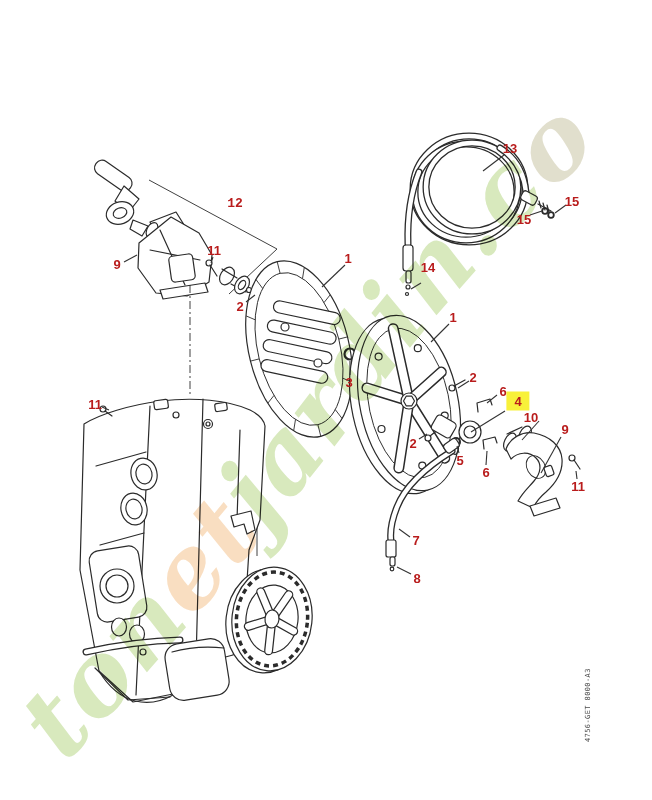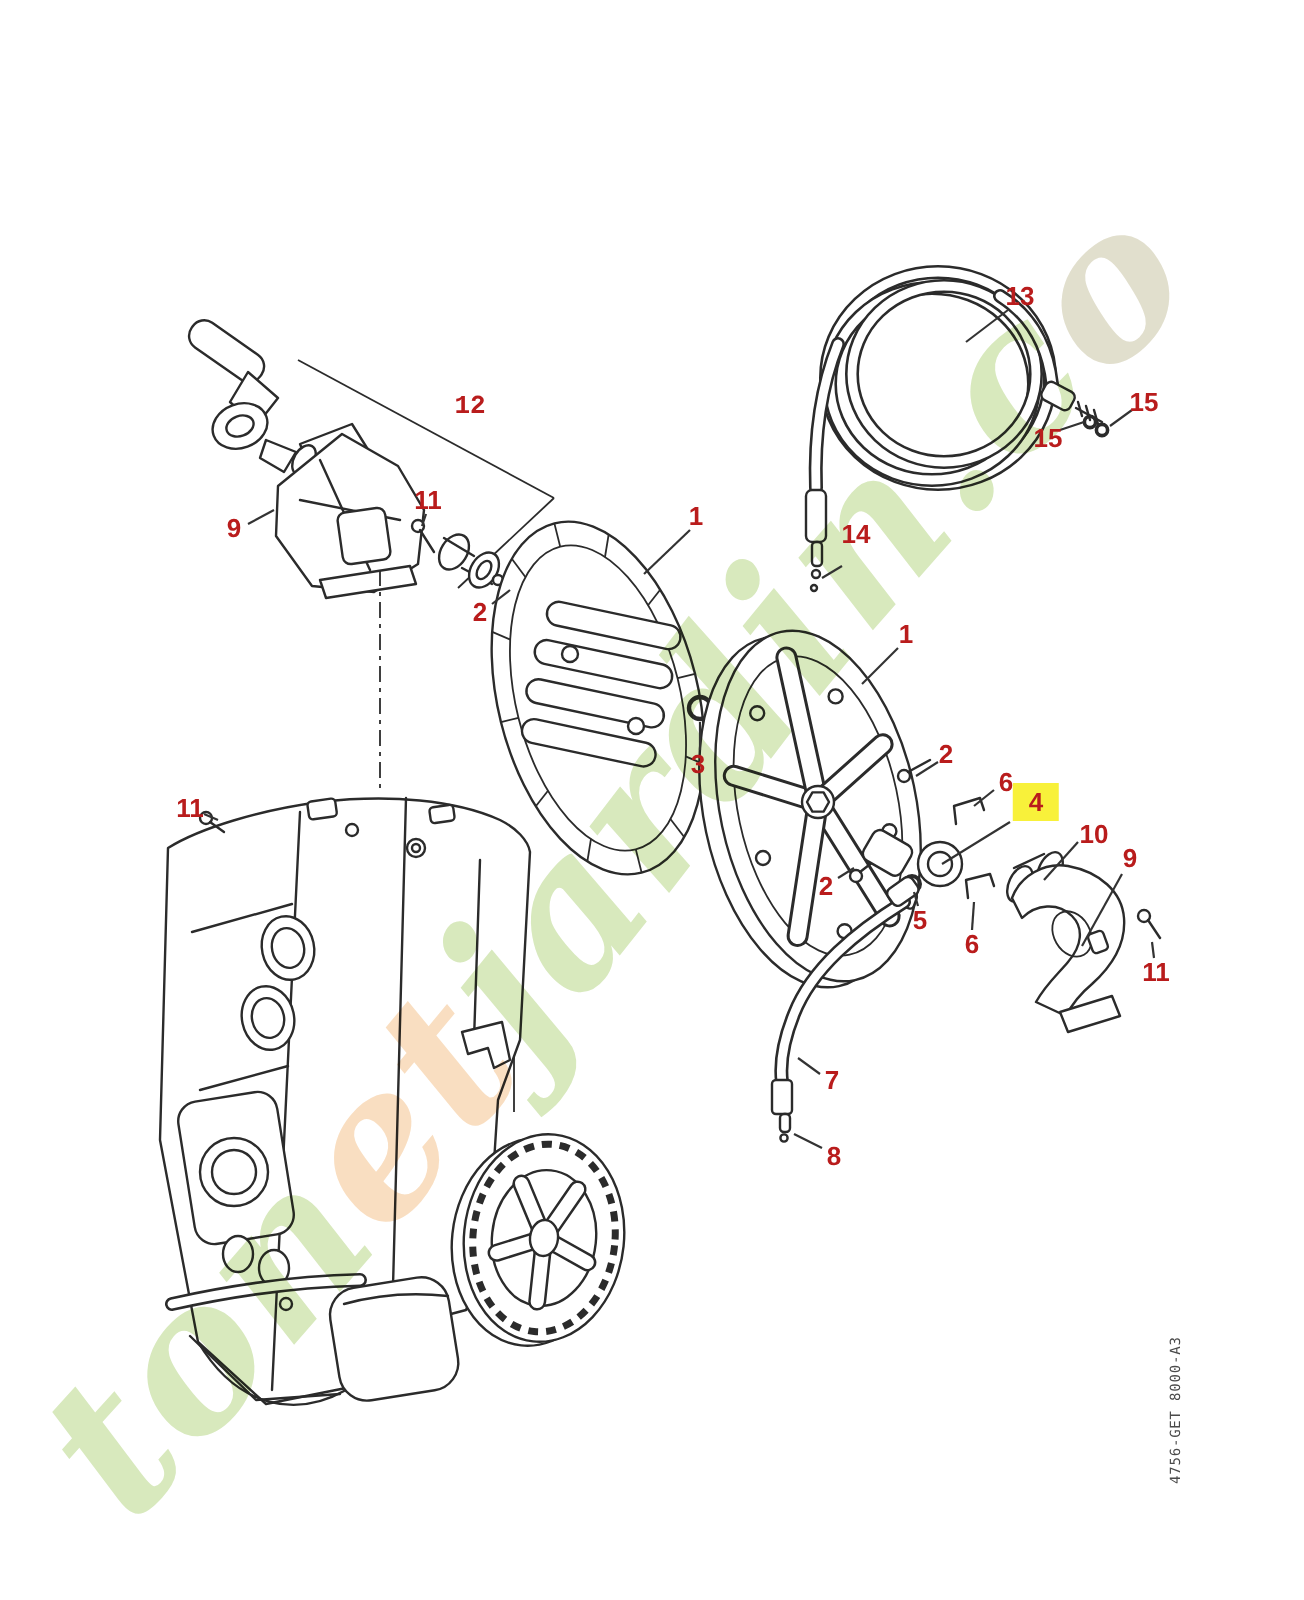--- a/index.html
+++ b/index.html
@@ -289,21 +289,21 @@
       <div class="part-label" style="left: 348px; top: 258px;">1</div>
       <div class="part-label" style="left: 510px; top: 148px;">13</div>
       <div class="part-label" style="left: 524px; top: 219px;">15</div>
       <div class="part-label" style="left: 572px; top: 201px;">15</div>
       <div class="part-label" style="left: 428px; top: 267px;">14</div>
       <div class="part-label" style="left: 453px; top: 317px;">1</div>
       <div class="part-label" style="left: 349px; top: 382px;">3</div>
       <div class="part-label" style="left: 473px; top: 377px;">2</div>
       <div class="part-label" style="left: 503px; top: 391px;">6</div>
       <div class="part-label highlight" style="background: rgb(248, 241, 58); left: 518px; top: 401px;">4</div>
-      <div class="part-label" style="left: 547px; top: 417px;">10</div>
+      <div class="part-label" style="left: 531px; top: 417px;">10</div>
       <div class="part-label" style="left: 565px; top: 429px;">9</div>
       <div class="part-label" style="left: 413px; top: 443px;">2</div>
       <div class="part-label" style="left: 460px; top: 460px;">5</div>
       <div class="part-label" style="left: 486px; top: 472px;">6</div>
       <div class="part-label" style="left: 578px; top: 486px;">11</div>
       <div class="part-label" style="left: 416px; top: 540px;">7</div>
       <div class="part-label" style="left: 417px; top: 578px;">8</div>
       <div class="part-label" style="left: 95px; top: 404px;">11</div>
     </div>
 

